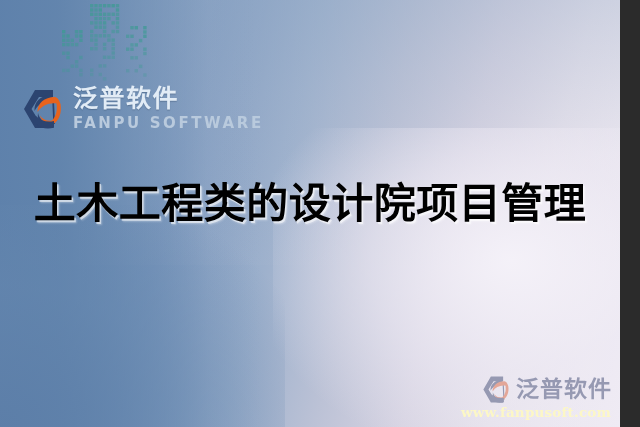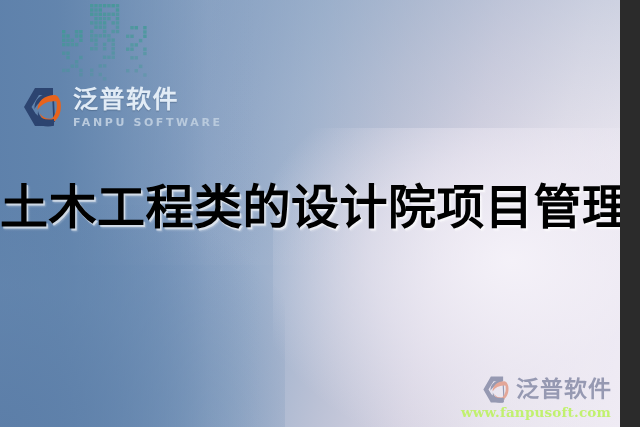--- a/index.html
+++ b/index.html
@@ -95,33 +95,33 @@
   .brand-words { display: flex; flex-direction: column; line-height: 1; }
   .brand-cn {
     font-size: 25px;
     font-weight: 700;
     color: #e2ecf6;
     letter-spacing: 1.5px;
     text-shadow: 0 1px 1px rgba(40,62,92,0.35);
   }
   .brand-en {
     margin-top: 5px;
-    font-size: 11px;
+    font-size: 15px;
     font-weight: 600;
     color: #b9cadd;
     letter-spacing: 2.6px;
   }
 
   
   .headline {
     position: absolute;
     left: 0; right: 0;
     top: 180px;
-    text-align: left;
-    font-size: 48px;
+    text-align: center;
+    font-size: 42px;
     font-weight: 700;
     line-height: 1.16;
     color: #000000;
     letter-spacing: 0.5px;
     text-shadow:
        1.5px 1.5px 0 rgba(255,255,255,0.55),
        2.5px 2.5px 2px rgba(255,255,255,0.30);
   }
   .headline .hl-line { display: block; white-space: nowrap; }
 
@@ -144,21 +144,21 @@
     color: #8f93ad;
     letter-spacing: 1px;
     line-height: 1;
   }
   .wm-url {
     margin-top: 2px;
     margin-right: 1px;
     font-family: "DejaVu Serif", "Liberation Serif", serif;
     font-size: 13.5px;
     font-weight: 700;
-    color: #bef264;
+    color: #fef9c3;
     letter-spacing: 0.2px;
     line-height: 1;
   }
 </style>
 </head>
 <body>
 
 <div id="banner">
 
   <div class="bg-base"></div>

